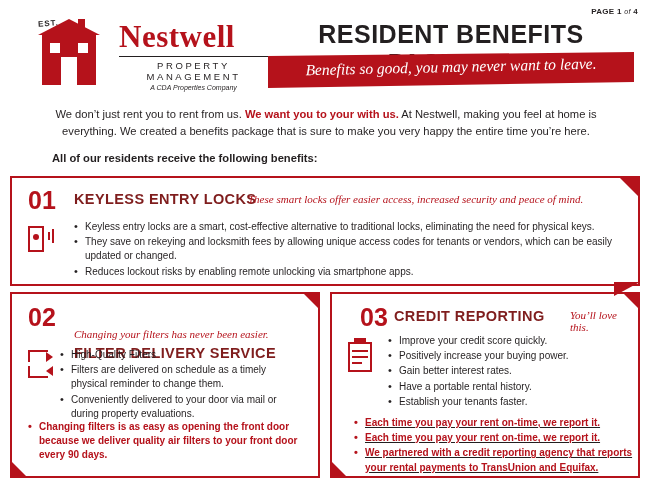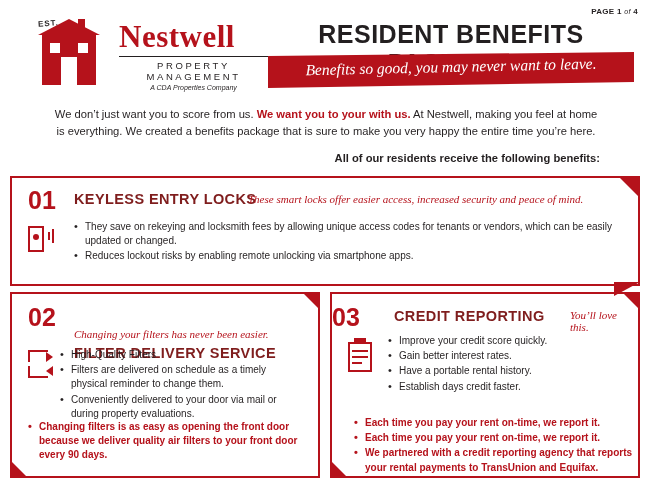--- a/index.html
+++ b/index.html
@@ -157,21 +157,21 @@
     color: #231f20;
   }
   .intro .hl {
     color: #b5121b;
     font-weight: bold;
   }
   .subhead {
     position: absolute;
     left: 52px; top: 152px;
     width: 548px;
-    text-align: right;
+    text-align: left;
     font-size: 11.2px;
     font-weight: bold;
     color: #231f20;
   }
 
   
   .sec1 {
     position: absolute;
     left: 10px; top: 176px;
     width: 630px; height: 110px;
@@ -290,21 +290,21 @@
       <div class="logo-sub">PROPERTY MANAGEMENT</div>
       <div class="logo-sub2">A CDA Properties Company</div>
     </div>
   </div>
 
   <div class="title">RESIDENT BENEFITS PACKAGE</div>
   <div class="ribbon"></div>
   <div class="ribbon-text">Benefits so good, you may never want to leave.</div>
 
   <div class="intro">
-    <span>We don’t just want you to score from us. </span><span class="hl">We want you to your with us.</span><span> At Nestwell, making you feel at home is everything. We created a benefits package that is sure to make you very happy the entire time you’re here.</span>
+    <span>We don’t just rent you to rent from us. </span><span class="hl">We want you to your with us.</span><span> At Nestwell, making you feel at home is everything. We created a benefits package that is sure to make you very happy the entire time you’re here.</span>
   </div>
   <div class="subhead">All of our residents receive the following benefits:</div>
 
   <div class="sec1">
     <div class="sec1-notch"></div>
     <div class="sec1-fold"></div>
 
     <div style="position:absolute;left:16px;top:8px;text-align:right;" class="num">01</div>
     <div style="position:absolute;left:62px;top:13px;" class="sec-title">KEYLESS ENTRY LOCKS</div>
     <div style="position:absolute;left:236px;top:15px;" class="script">These smart locks offer easier access, increased security and peace of mind.</div>
@@ -313,20 +313,21 @@
       <div class="ic-line" style="left:2px;top:4px;width:16px;height:2px;"></div>
       <div class="ic-line" style="left:2px;top:4px;width:2px;height:26px;"></div>
       <div class="ic-line" style="left:16px;top:4px;width:2px;height:26px;"></div>
       <div class="ic-line" style="left:2px;top:28px;width:16px;height:2px;"></div>
       <div class="ic-line" style="left:7px;top:12px;width:6px;height:6px;border-radius:50%;"></div>
       <div class="ic-line" style="left:22px;top:10px;width:2px;height:8px;"></div>
       <div class="ic-line" style="left:26px;top:7px;width:2px;height:14px;"></div>
     </div>
 
     <ul class="bullets" style="position:absolute;left:62px;top:42px;width:548px;">
+      <li>Keyless entry locks are a smart, cost-effective alternative to traditional locks, eliminating the need for physical keys.</li>
       <li>They save on rekeying and locksmith fees by allowing unique access codes for tenants or vendors, which can be easily updated or changed.</li>
       <li>Reduces lockout risks by enabling remote unlocking via smartphone apps.</li>
     </ul>
   </div>
 
   <div class="sec2">
     <div class="corner-tr"></div>
     <div class="corner-bl"></div>
 
     <div style="position:absolute;left:16px;top:9px;text-align:right;" class="num">02</div>
@@ -349,41 +350,42 @@
     </ul>
     <ul class="bullets" style="position:absolute;left:16px;top:126px;width:286px;">
       <li class="red">Changing filters is as easy as opening the front door because we deliver quality air filters to your front door every 90 days.</li>
     </ul>
   </div>
 
   <div class="sec3">
     <div class="corner-tr"></div>
     <div class="corner-bl"></div>
 
-    <div style="position:absolute;left:0;top:9px;" class="num">03</div>
+    <div style="position:absolute;left:28px;top:9px;" class="num">03</div>
     <div style="position:absolute;left:62px;top:14px;" class="sec-title">CREDIT REPORTING</div>
     <div style="position:absolute;left:200px;top:15px;padding-left:38px;" class="script">You’ll love this.</div>
 
     <div class="icon-box" style="left:14px;top:44px;width:34px;height:38px;">
       <div class="ic-line" style="left:2px;top:4px;width:24px;height:2px;"></div>
       <div class="ic-line" style="left:2px;top:4px;width:2px;height:30px;"></div>
       <div class="ic-line" style="left:24px;top:4px;width:2px;height:30px;"></div>
       <div class="ic-line" style="left:2px;top:32px;width:24px;height:2px;"></div>
       <div class="ic-line" style="left:8px;top:0px;width:12px;height:5px;"></div>
       <div class="ic-line" style="left:6px;top:12px;width:16px;height:1.5px;"></div>
       <div class="ic-line" style="left:6px;top:18px;width:16px;height:1.5px;"></div>
       <div class="ic-line" style="left:6px;top:24px;width:10px;height:1.5px;"></div>
     </div>
 
     <ul class="bullets" style="position:absolute;left:56px;top:40px;width:244px;">
       <li>Improve your credit score quickly.</li>
+      <li>Positively increase your buying power.</li>
       <li>Gain better interest rates.</li>
       <li>Have a portable rental history.</li>
-      <li>Establish days credit faster.</li>
-    </ul>
-    <ul class="bullets" style="position:absolute;left:22px;top:122px;width:280px;">
+      <li>Establish your tenants faster.</li>
+    </ul>
+    <ul class="bullets" style="position:absolute;left:22px;top:122px;width:280px;text-decoration:underline;">
       <li class="red">Each time you pay your rent on-time, we report it.</li>
       <li class="red">Each time you pay your rent on-time, we report it.</li>
       <li class="red">We partnered with a credit reporting agency that reports your rental payments to TransUnion and Equifax.</li>
     </ul>
   </div>
 
 </div>
 
 </body></html>

